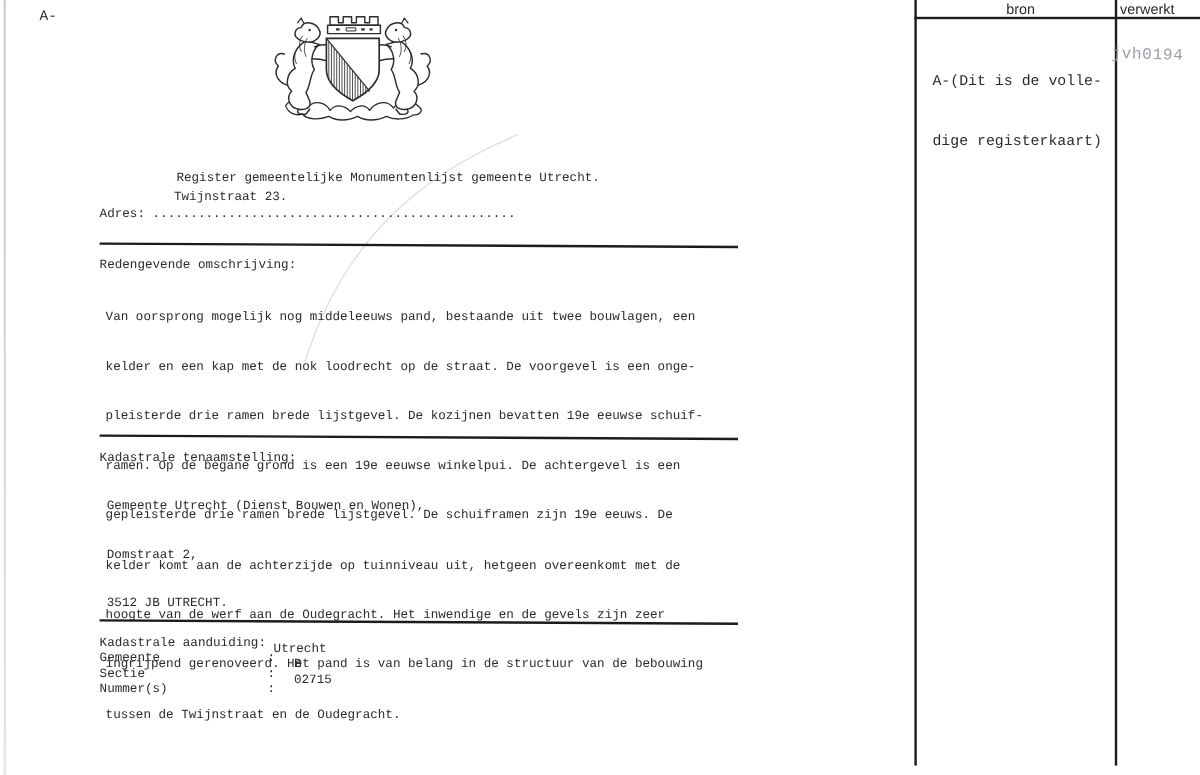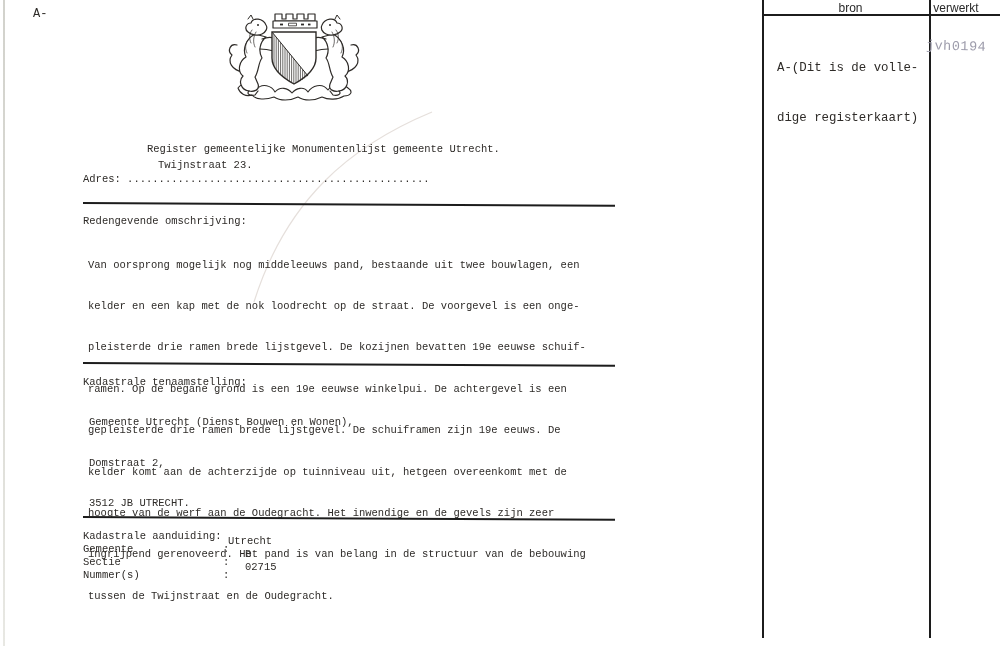--- a/index.html
+++ b/index.html
@@ -13,21 +13,21 @@
     position:relative;width:1000px;height:646px;overflow:hidden;
     background:var(--paper);
     font-family:"Liberation Mono","DejaVu Sans Mono",monospace;
     color:var(--ink);
   }
   .abs{position:absolute;white-space:pre;}
   .mono{font-family:"Liberation Mono","DejaVu Sans Mono",monospace;}
   .sans{font-family:"Liberation Sans","DejaVu Sans",sans-serif;}
   .corner{left:33px;top:7px;font-size:12px;}
   .title{left:147px;top:103px;font-size:10.5px;margin-top:40px;}
-  .street{left:158px;top:159px;font-size:10.5px;text-align:center;}
+  .street{left:145px;top:159px;font-size:10.5px;text-align:center;}
   .adres{left:83px;top:173px;font-size:10.5px;}
   .hr{position:absolute;left:83px;width:532px;height:2px;background:var(--line);
       transform:rotate(0.3deg);transform-origin:left center;}
   .hr1{top:202px;} .hr2{top:362px;} .hr3{top:516px;}
   .desc-head{left:83px;top:215px;font-size:10.5px;}
   .para{left:88px;top:231px;font-size:10.5px;line-height:13.8px;}
   .para div{white-space:pre;}
   .ten-head{left:83px;top:376px;font-size:10.5px;}
   .ten-lines{left:89px;top:389px;font-size:10.5px;line-height:13.5px;}
   .ten-lines div{white-space:pre;}

